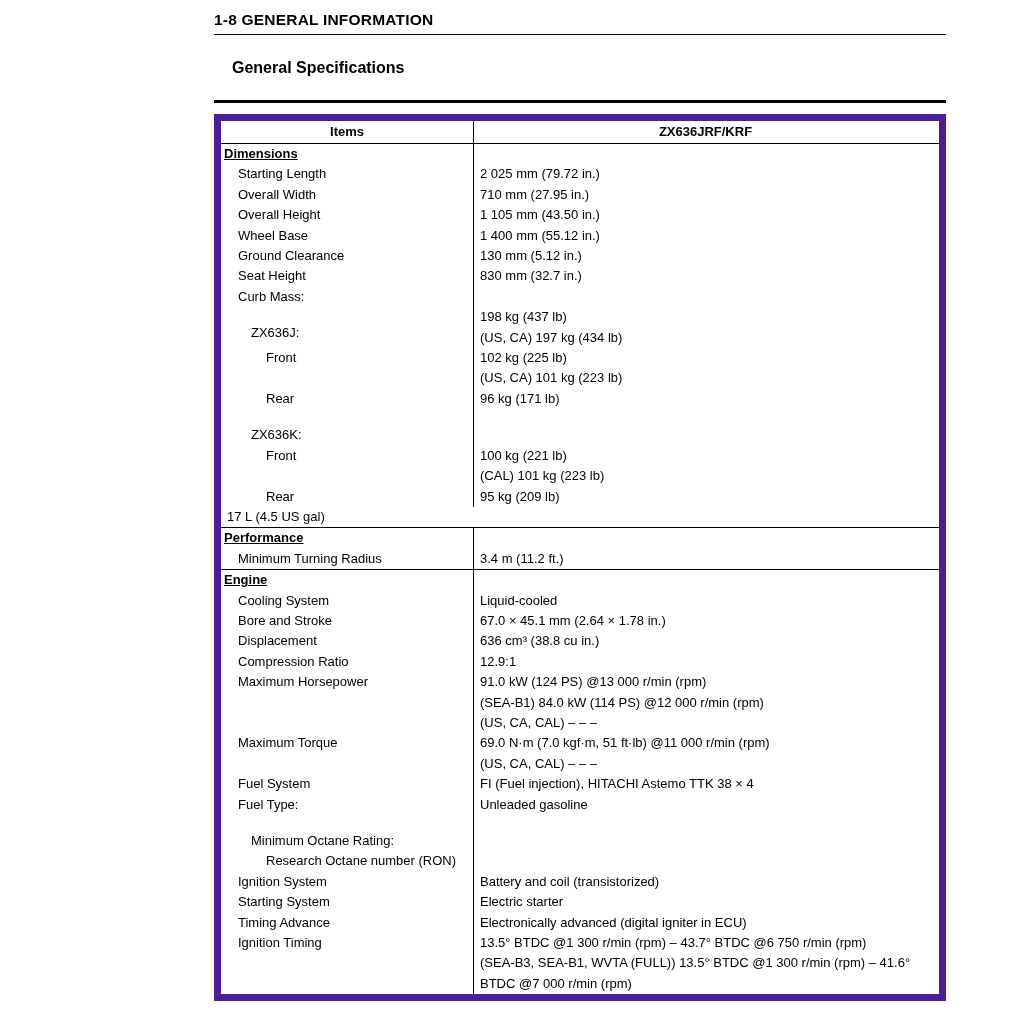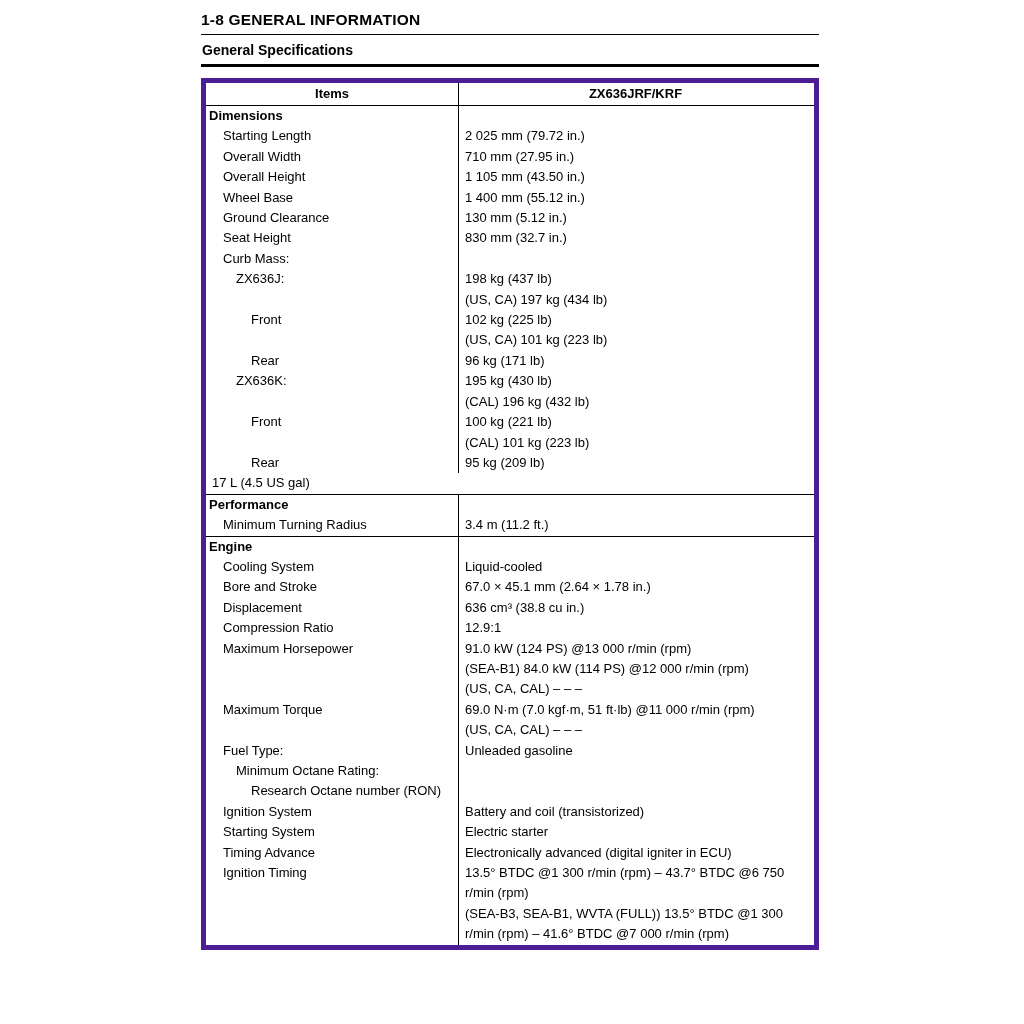--- a/index.html
+++ b/index.html
@@ -6,64 +6,64 @@
   html, body {
     margin: 0; padding: 0;
     width: 1024px; height: 1024px;
     background: #ffffff;
     font-family: "Liberation Sans", sans-serif;
     color: #000;
     overflow: hidden;
   }
   .page-content {
     position: absolute;
-    left: 201px; top: 9px;
-    width: 618px;
+    left: 214px; top: 9px;
+    width: 732px;
   }
   .doc-title {
     font-size: 15.5px;
     font-weight: 700;
     margin: 0;
     padding: 2px 0 5px 0;
     letter-spacing: 0.2px;
   }
   .title-rule { border-bottom: 1.5px solid #000; }
   .doc-subtitle {
-    font-size: 14px;
+    font-size: 16px;
     font-weight: 700;
-    margin: 0;
+    margin: 17px;
     padding: 7px 0 6px 1px;
   }
   .subtitle-rule { border-bottom: 3px solid #000; }
   .spec-table {
     margin-top: 11px;
-    border: 5px solid #4c1d95;
+    border: 7px solid #4c1d95;
     font-size: 13px;
   }
   .trow { display: flex; min-height: 20.4px; }
   .c-item {
     width: 253px;
     border-right: 1px solid #000;
     flex-shrink: 0;
   }
   .c-val {
     flex: 1;
     padding: 0 8px 0 6px;
   }
   .line { line-height: 20.4px; }
   .header-row { font-weight: 700; }
   .header-row .c-item, .header-row .c-val {
     text-align: center;
     line-height: 22px;
   }
   .section-row { border-top: 1px solid #000; font-weight: 700; }
-  .section-row .c-item { padding-left: 3px; line-height: 20.4px; }
+  .section-row .c-item { padding-left: 3px; line-height: 20.4px; text-decoration: underline; }
   .item-label { line-height: 20.4px; padding-right: 2px; }
   .ind-1 { padding-left: 17px; }
-  .ind-2 { padding-left: 30px; }
+  .ind-2 { padding-left: 30px; margin-top: 16px; }
   .ind-3 { padding-left: 45px; }
 </style>
 </head>
 <body>
 
 <div class="page-content">
   <h1 class="doc-title">1-8 GENERAL INFORMATION</h1>
   <div class="title-rule"></div>
   <h2 class="doc-subtitle">General Specifications</h2>
   <div class="subtitle-rule"></div>
@@ -155,24 +155,20 @@
             <div class="item-label ind-3">Rear</div>
           </div>
           <div class="c-val">
             <div class="line">96 kg (171 lb)</div>
           </div>
         </div>
         <div class="trow">
           <div class="c-item">
             <div class="item-label ind-2">ZX636K:</div>
           </div>
-          <div class="c-val">
-            <div class="line">195 kg (430 lb)</div>
-            <div class="line">(CAL) 196 kg (432 lb)</div>
-          </div>
         </div>
         <div class="trow">
           <div class="c-item">
             <div class="item-label ind-3">Front</div>
           </div>
           <div class="c-val">
             <div class="line">100 kg (221 lb)</div>
             <div class="line">(CAL) 101 kg (223 lb)</div>
           </div>
         </div>
@@ -247,20 +243,28 @@
             <div class="line">(US, CA, CAL) – – –</div>
           </div>
         </div>
         <div class="trow">
           <div class="c-item">
             <div class="item-label ind-1">Maximum Torque</div>
           </div>
           <div class="c-val">
             <div class="line">69.0 N·m (7.0 kgf·m, 51 ft·lb) @11 000 r/min (rpm)</div>
             <div class="line">(US, CA, CAL) – – –</div>
+          </div>
+        </div>
+        <div class="trow">
+          <div class="c-item">
+            <div class="item-label ind-1">Fuel System</div>
+          </div>
+          <div class="c-val">
+            <div class="line">FI (Fuel injection), HITACHI Astemo TTK 38 × 4</div>
           </div>
         </div>
         <div class="trow">
           <div class="c-item">
             <div class="item-label ind-1">Fuel Type:</div>
           </div>
           <div class="c-val">
             <div class="line">Unleaded gasoline</div>
           </div>
         </div>

